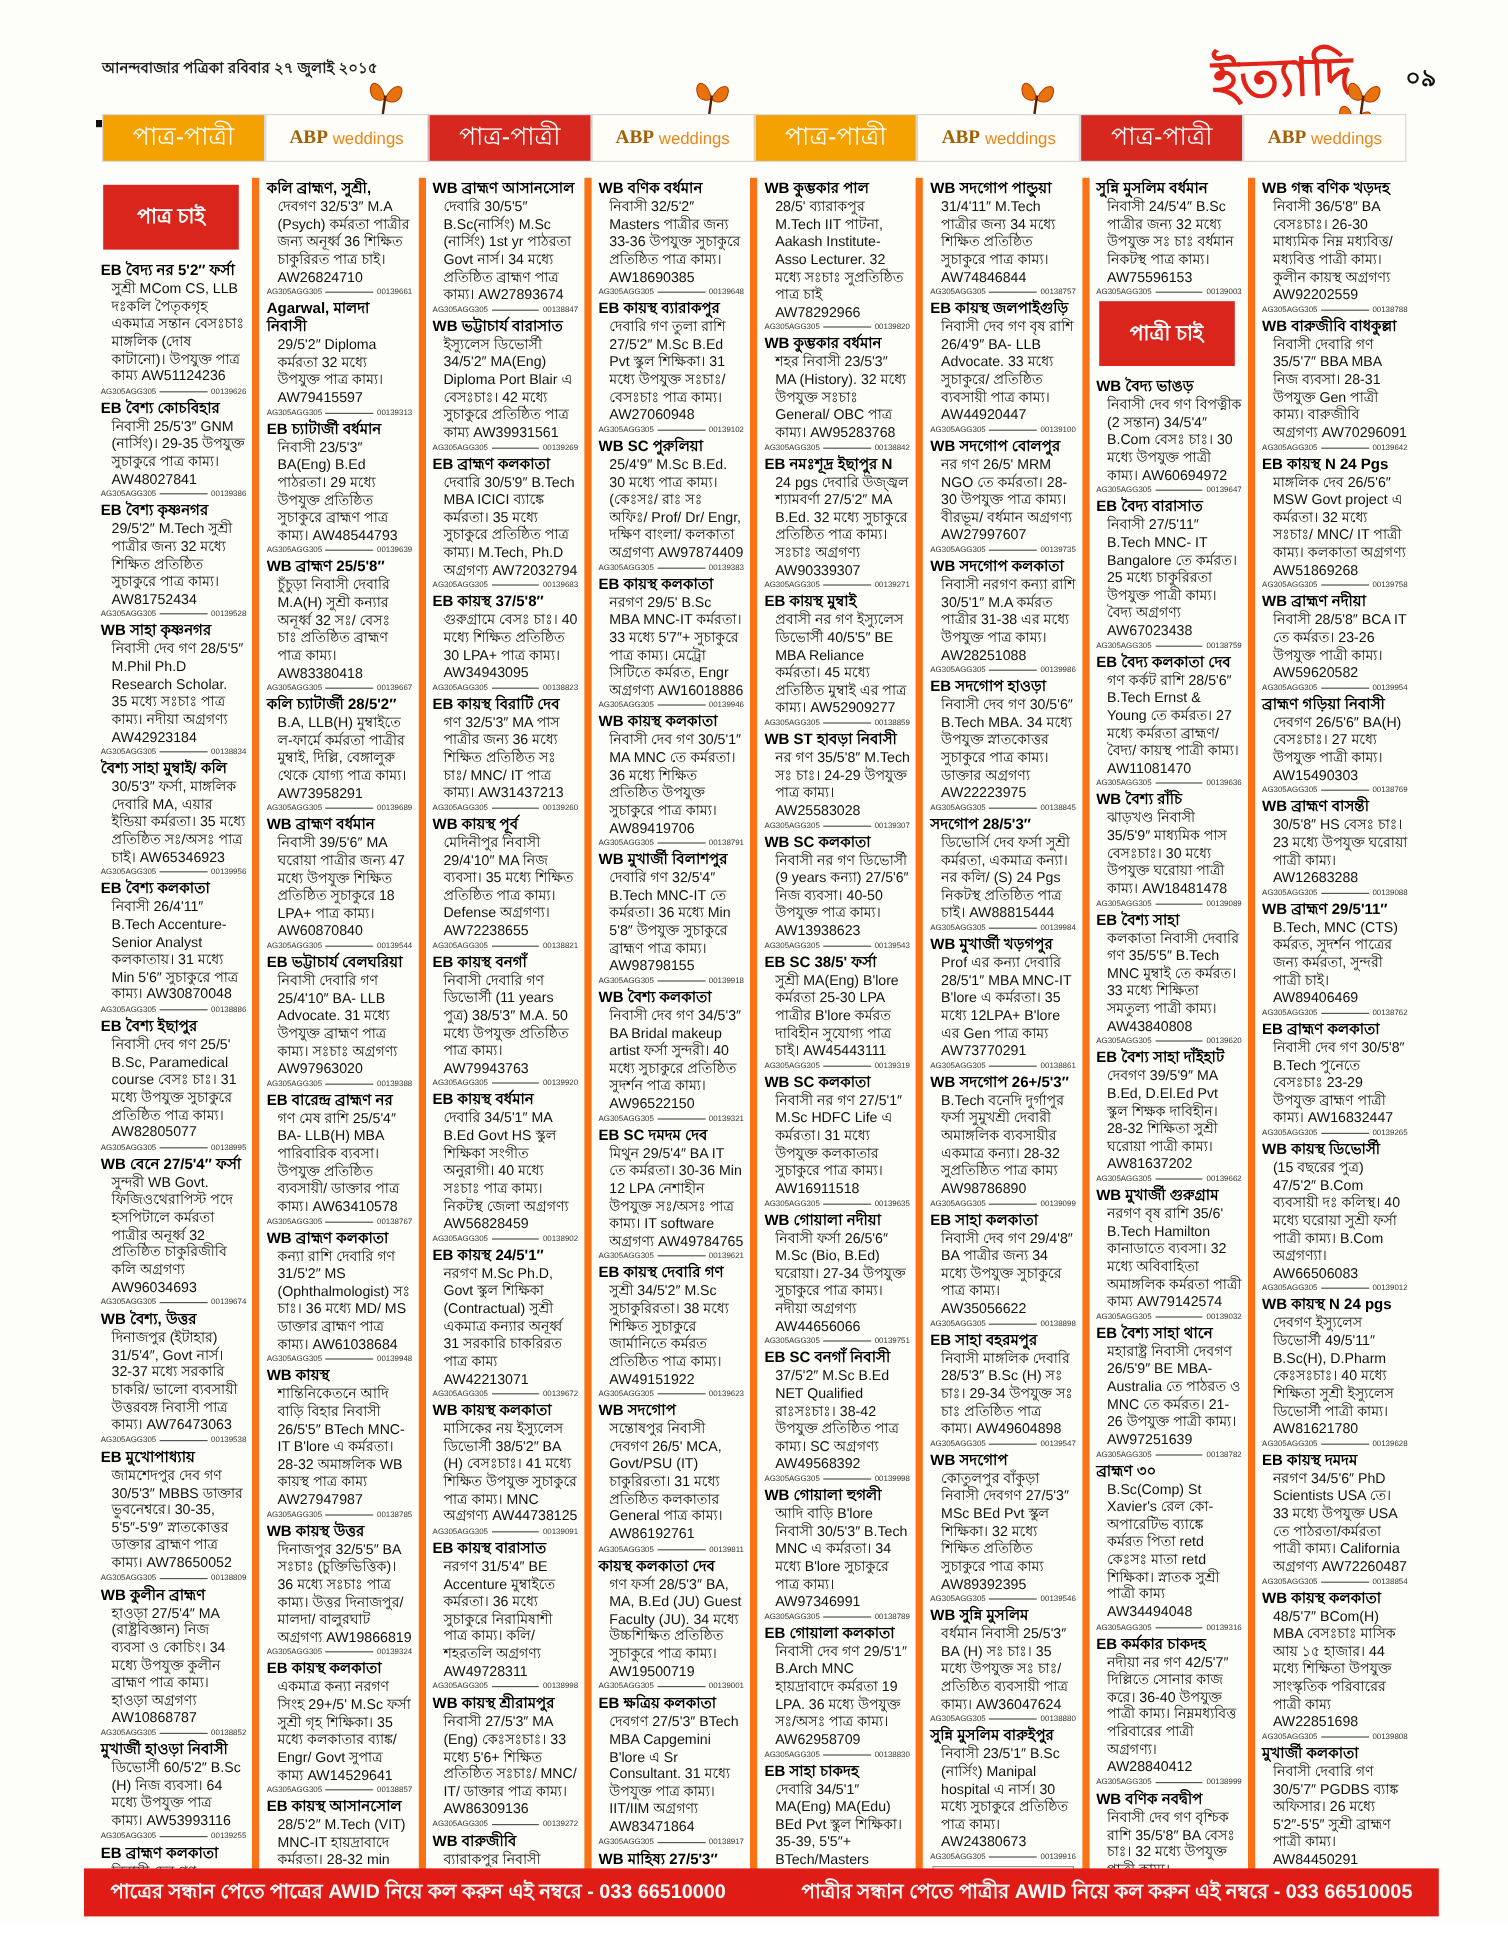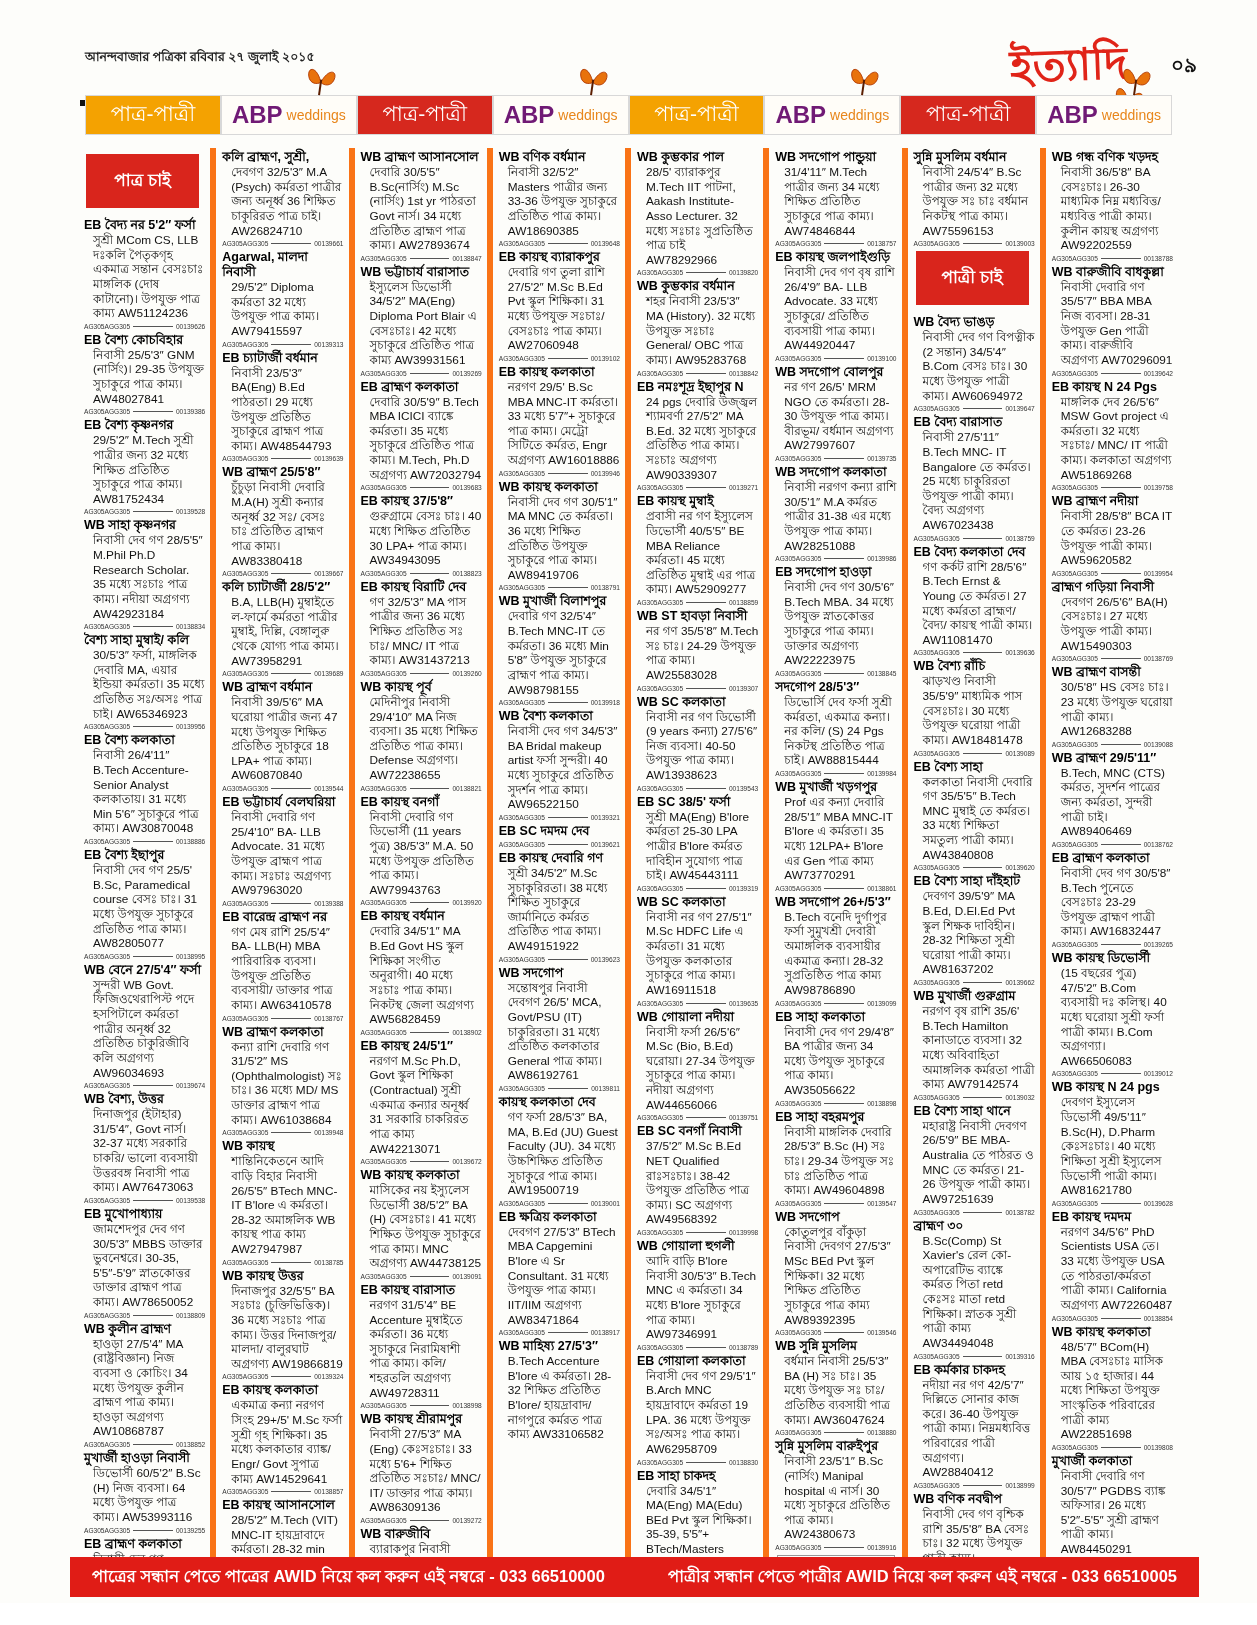--- a/index.html
+++ b/index.html
@@ -14,21 +14,21 @@
   .page-no{position:absolute;right:0;top:10px;font-size:20px;font-weight:bold;color:#111;}
   .rule{position:absolute;top:100px;left:80px;width:1015px;height:6px;background:#111;}
   
   .banner-row{position:absolute;top:95px;left:85px;width:1087px;height:40px;display:flex;}
   .banner-cell{flex:1;display:flex;align-items:center;justify-content:center;position:relative;
                border:1px solid #d8d8d8;box-sizing:border-box;}
   .banner-cell.orange{background:#f4a201;}
   .banner-cell.red{background:#d6281e;}
   .banner-cell .gb-label{color:#fff;font-weight:normal;font-size:21px;letter-spacing:0;}
   .banner-cell.abp{background:#fffdf8;}
-  .abp-word{font-family:Liberation Sans, sans-serif;font-weight:bold;font-size:24px;color:#701a75;}
+  .abp-word{font-family:Liberation Serif, serif;font-weight:bold;font-size:16px;color:#a16207;}
   .wed-word{font-size:14px;color:#e8861b;margin-left:4px;}
   .butterfly{position:absolute;top:-34px;right:18px;width:34px;height:38px;transform:rotate(8deg);}
   .logo-butterfly{position:absolute;right:52px;top:42px;width:34px;height:38px;transform:rotate(14deg);}
   
   .columns{position:absolute;top:148px;left:78px;width:1100px;height:1430px;display:flex;overflow:hidden;}
   .col{flex:1;padding:2px 5px 0 6px;border-right:6px solid #f97316;overflow:hidden;}
   .col:last-child{border-right:none;}
   .section-header{background:#d9251c;color:#fff;text-align:center;font-size:17px;font-weight:bold;
                   padding:13px 0;margin:4px 6px 10px 2px;}
   .ad{margin-bottom:1px;}
@@ -473,20 +473,29 @@
         <div class="ad">
     <div class="ad-title">EB কায়স্থ ব্যারাকপুর</div>
     <div class="ad-body">দেবারি গণ তুলা রাশি 27/5'2″ M.Sc B.Ed Pvt স্কুল শিক্ষিকা। 31 মধ্যে উপযুক্ত সঃচাঃ/ বেসঃচাঃ পাত্র কাম্য। AW27060948</div>
     <div class="ad-foot">
       <span>AG305AGG305</span>
       <span class="dash"></span>
       <span>00139102</span>
     </div>
   </div>
         <div class="ad">
+    <div class="ad-title">WB SC পুরুলিয়া</div>
+    <div class="ad-body">25/4'9″ M.Sc B.Ed. 30 মধ্যে পাত্র কাম্য। (কেঃসঃ/ রাঃ সঃ অফিঃ/ Prof/ Dr/ Engr, দক্ষিণ বাংলা/ কলকাতা অগ্রগণ্য AW97874409</div>
+    <div class="ad-foot">
+      <span>AG305AGG305</span>
+      <span class="dash"></span>
+      <span>00139383</span>
+    </div>
+  </div>
+        <div class="ad">
     <div class="ad-title">EB কায়স্থ কলকাতা</div>
     <div class="ad-body">নরগণ 29/5' B.Sc MBA MNC-IT কর্মরতা। 33 মধ্যে 5'7″+ সুচাকুরে পাত্র কাম্য। মেট্রো সিটিতে কর্মরত, Engr অগ্রগণ্য AW16018886</div>
     <div class="ad-foot">
       <span>AG305AGG305</span>
       <span class="dash"></span>
       <span>00139946</span>
     </div>
   </div>
         <div class="ad">
     <div class="ad-title">WB কায়স্থ কলকাতা</div>
@@ -510,20 +519,21 @@
     <div class="ad-title">WB বৈশ্য কলকাতা</div>
     <div class="ad-body">নিবাসী দেব গণ 34/5'3″ BA Bridal makeup artist ফর্সা সুন্দরী। 40 মধ্যে সুচাকুরে প্রতিষ্ঠিত সুদর্শন পাত্র কাম্য। AW96522150</div>
     <div class="ad-foot">
       <span>AG305AGG305</span>
       <span class="dash"></span>
       <span>00139321</span>
     </div>
   </div>
         <div class="ad">
     <div class="ad-title">EB SC দমদম দেব</div>
+    <div class="ad-body">মিথুন 29/5'4″ BA IT তে কর্মরতা। 30-36 Min 12 LPA নেশাহীন উপযুক্ত সঃ/অসঃ পাত্র কাম্য। IT software অগ্রগণ্য AW49784765</div>
     <div class="ad-foot">
       <span>AG305AGG305</span>
       <span class="dash"></span>
       <span>00139621</span>
     </div>
   </div>
         <div class="ad">
     <div class="ad-title">EB কায়স্থ দেবারি গণ</div>
     <div class="ad-body">সুশ্রী 34/5'2″ M.Sc সুচাকুরিরতা। 38 মধ্যে শিক্ষিত সুচাকুরে জার্মানিতে কর্মরত প্রতিষ্ঠিত পাত্র কাম্য। AW49151922</div>
     <div class="ad-foot">

